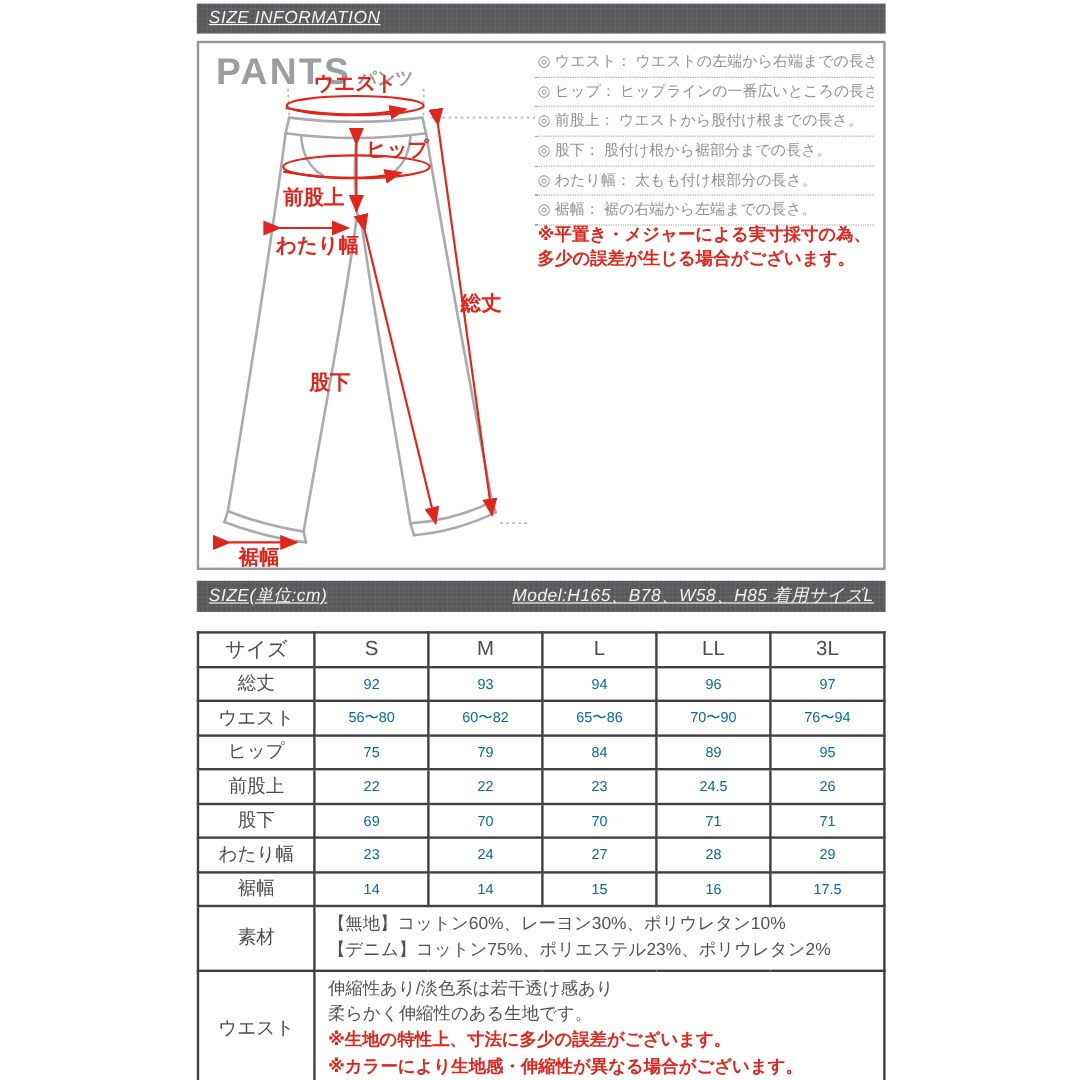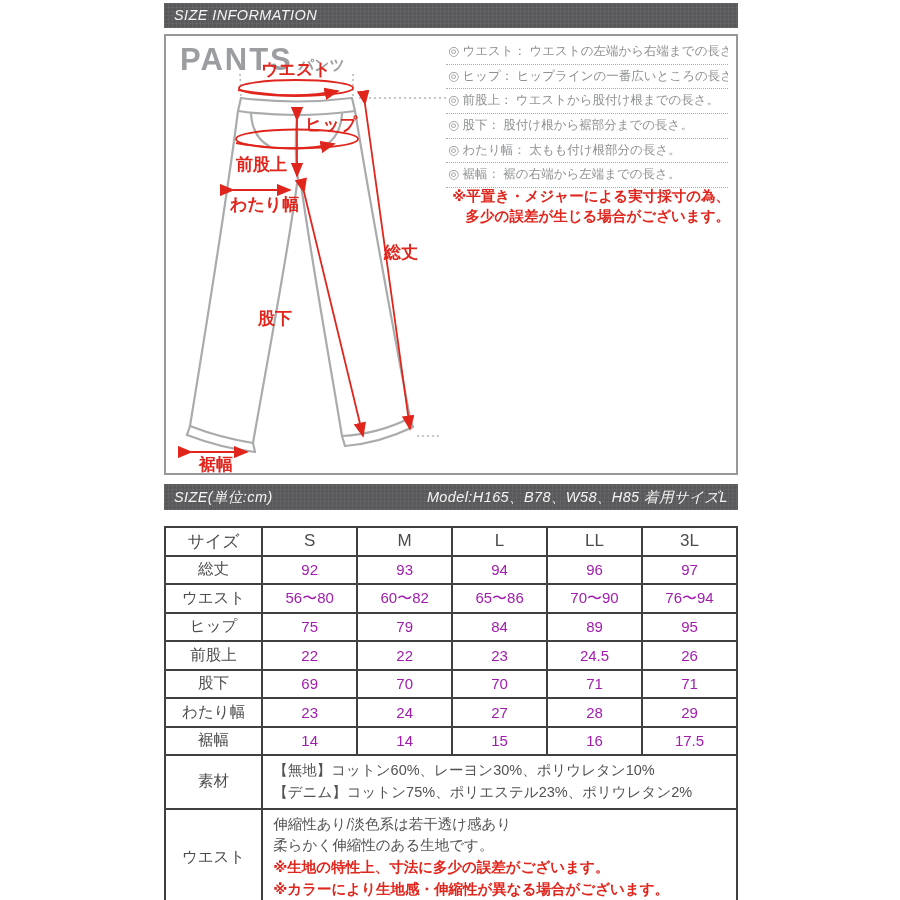--- a/index.html
+++ b/index.html
@@ -12,21 +12,21 @@
 
   
   .bar{
     height:25px;line-height:25px;
     background-color:#59595b;
     background-image:
       repeating-linear-gradient(90deg, rgba(255,255,255,.05) 0 1px, transparent 1px 4px),
       repeating-linear-gradient(0deg,  rgba(255,255,255,.05) 0 1px, transparent 1px 4px);
     color:#f4f4f4;font-style:italic;font-size:14.5px;letter-spacing:.4px;
     padding:0 10px;box-sizing:border-box;
-    display:flex;justify-content:space-between;align-items:center;
+    display:flex;justify-content:space-between;align-items:center;text-decoration:underline;
   }
   .bar2{margin-top:9px;height:26px;line-height:26px;}
 
   
   .diagram-box{
     position:relative;margin-top:6px;height:437px;
     border:2px solid #96989a;background:#fff;padding-left:48px;
   }
   .pants-heading{position:absolute;left:14px;top:6px;white-space:nowrap;}
   .pants-heading .en{
@@ -37,33 +37,33 @@
   .defs{
     position:absolute;left:280px;right:8px;top:4px;margin:0;padding:0;list-style:none;
   }
   .defs li{
     font-size:12.5px;color:#8f9193;line-height:1.25;
     padding:4px 0 4px 2px;border-bottom:1px dotted #a9abad;
     white-space:nowrap;overflow:hidden;
   }
   .measure-note{
     position:absolute;left:282px;right:6px;top:150px;margin:0;
-    font-size:14.5px;font-weight:bold;line-height:1.4;text-align:right;
+    font-size:14.5px;font-weight:bold;line-height:1.4;
   }
 
   .pants-svg{position:absolute;left:8px;top:22px;}
 
   
   table.size{
     width:100%;border-collapse:collapse;table-layout:fixed;margin-top:16px;
     border:2px solid #404042;
   }
   table.size td{
     border:2px solid #404042;text-align:center;height:24.5px;
-    font-size:15px;color:#a21caf;padding:1px 2px;
+    font-size:12px;color:#0369a1;padding:1px 2px;
   }
   table.size td.label{font-size:15.5px;color:#4c4c4e;}
   table.size td.head{font-size:17px;color:#4c4c4e;}
   table.size td.text-cell{
     text-align:left;padding:4px 10px;font-size:14.5px;line-height:1.5;color:#525254;
     height:auto;
   }
   .text-cell .line{white-space:nowrap;}
   .red{color:#e0251c;}
   .red-bold{color:#e0251c;font-weight:bold;}

